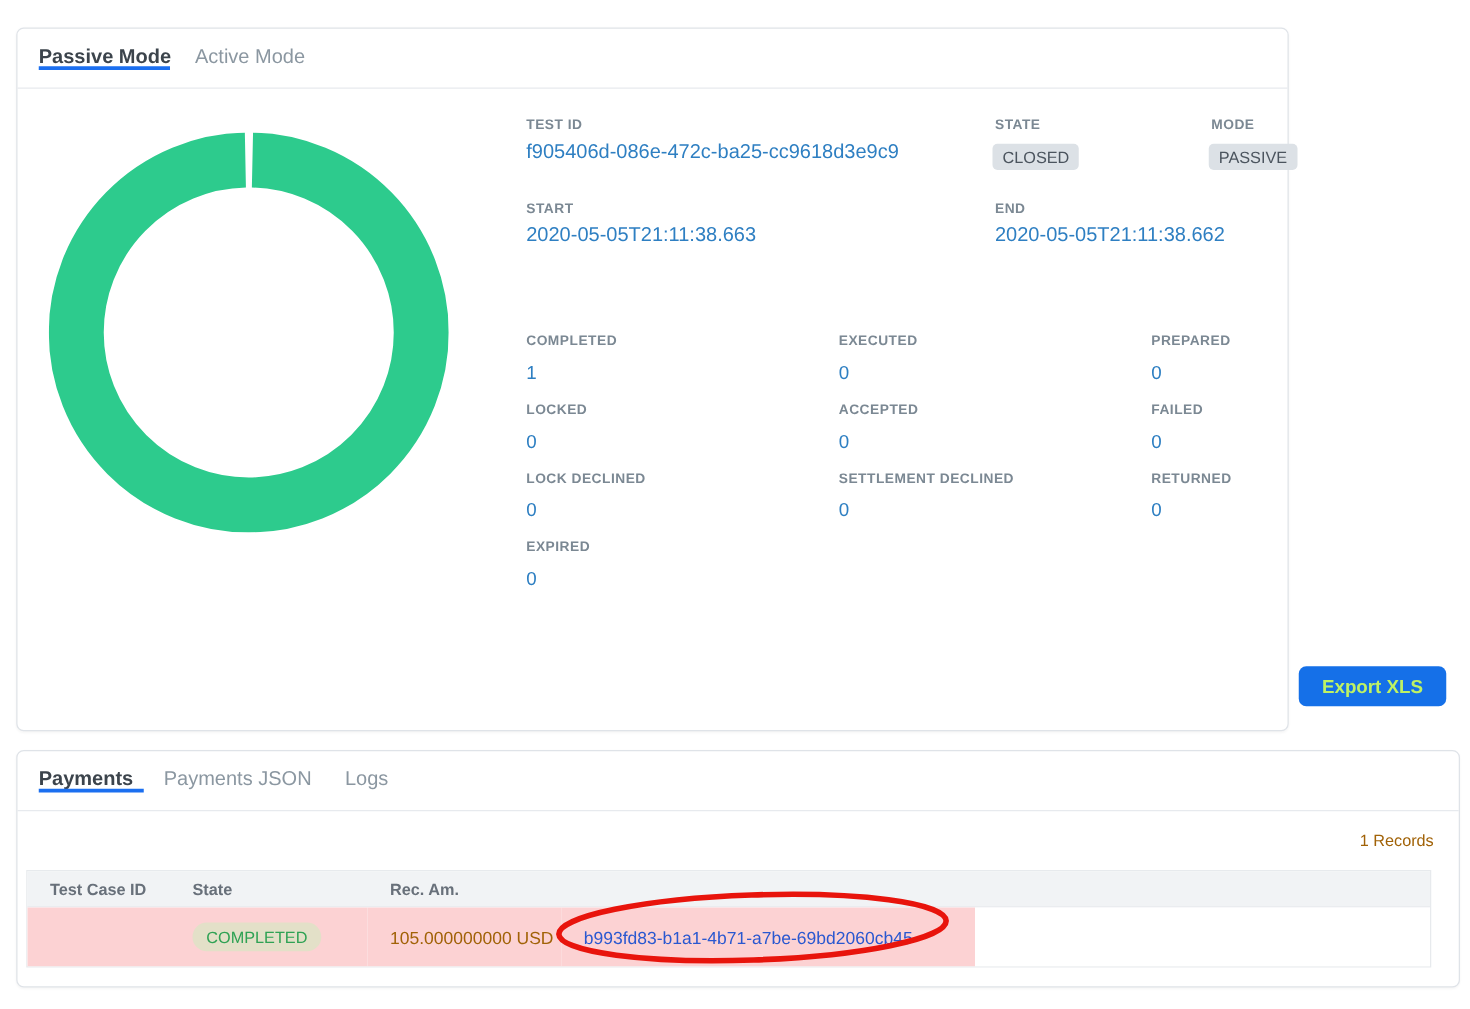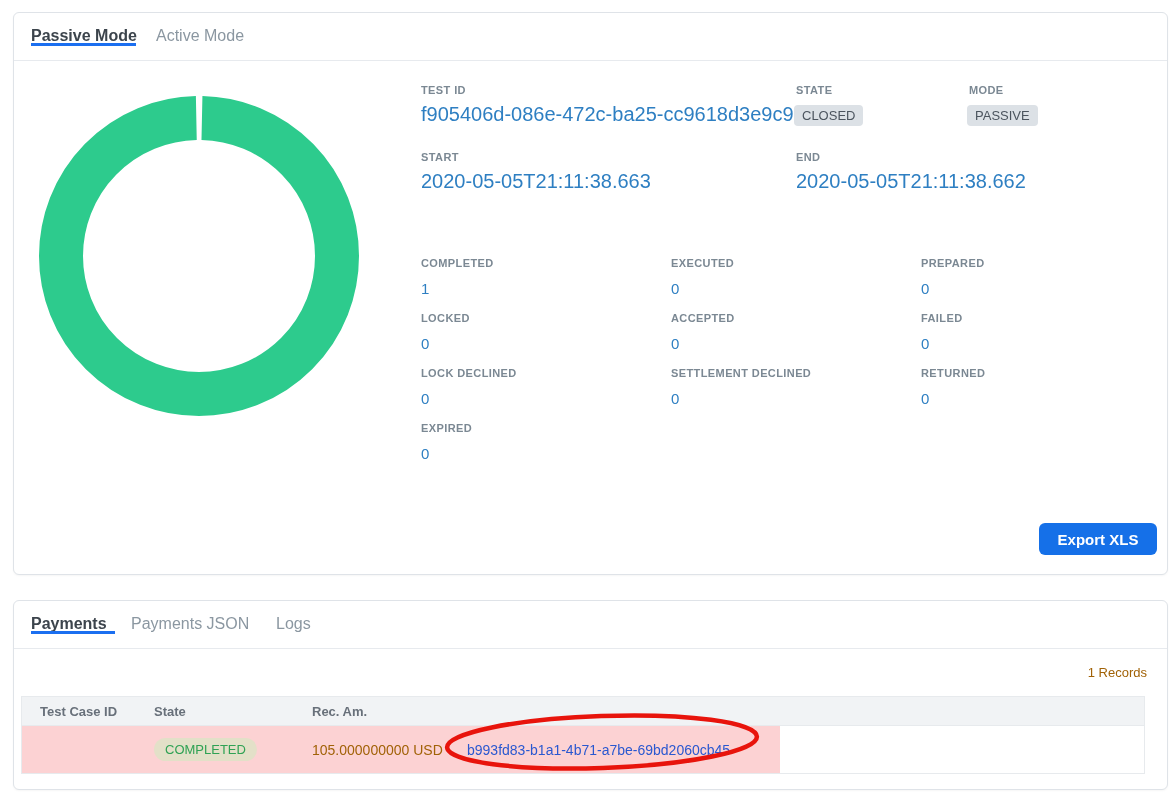--- a/index.html
+++ b/index.html
@@ -1,38 +1,38 @@
 <!DOCTYPE html>
 <html><head>
 <meta charset="utf-8">
 <style>
   * { margin:0; padding:0; box-sizing:border-box; }
   html,body { width:1176px; height:807px; background:#ffffff;
               font-family:"Liberation Sans", sans-serif; }
   .card { position:absolute; background:#fff; border:1px solid #dfe3e8;
           border-radius:6px; box-shadow:0 1px 2px rgba(27,31,35,.04); }
-  #card-top    { left:13px; top:12px;   width:1155px; height:563px; }
+  #card-top    { left:13px; top:22px;   width:1018px; height:563px; }
   #card-bottom { left:13px; top:600px; width:1155px; height:190px; }
 
   .tabsbar { position:absolute; left:0; top:0; width:100%; height:48px;
              border-bottom:1px solid #e7eaee; }
   .tab { position:absolute; top:14px; font-size:16px; color:#8b97a1; cursor:pointer; }
   .tab.active { color:#3c444c; font-weight:bold; }
   .tab-underline { position:absolute; bottom:-1px; height:3px; background:#1b6ff0; }
 
   .lbl { position:absolute; font-size:11px; font-weight:bold; color:#7b8893;
          letter-spacing:.4px; }
-  .val { position:absolute; font-size:20px; color:#2e7fc2; }
+  .val { position:absolute; font-size:16px; color:#2e7fc2; }
   .badge-gray { position:absolute; font-size:13px; color:#4b545e;
                 background:#dce1e6; border-radius:4px; padding:3px 8px; }
 
   .stat-val { position:absolute; font-size:15px; color:#2e7fc2; }
 
   .btn-primary { position:absolute; left:1025px; top:510px; width:118px; height:32px;
-                 background:#1570e8; color:#ffffff; font-weight:bold; font-size:15px;
+                 background:#1570e8; color:#bef264; font-weight:bold; font-size:15px;
                  border:none; border-radius:6px; cursor:pointer;
                  font-family:"Liberation Sans", sans-serif; }
 
   .records { position:absolute; top:64px; right:20px; font-size:13px; color:#a16207; }
 
   .tbl { position:absolute; left:7px; top:95px; width:1124px;
          border:1px solid #e7eaed; }
   .tbl-header { display:flex; height:29px; background:#f1f3f5;
                 border-bottom:1px solid #e7eaed; align-items:center; }
   .tbl-row { display:flex; height:47px; align-items:center; background:#fff; }

